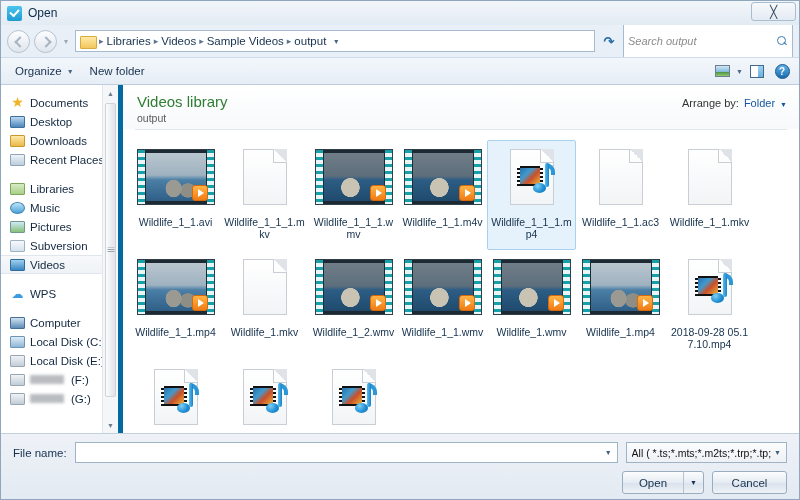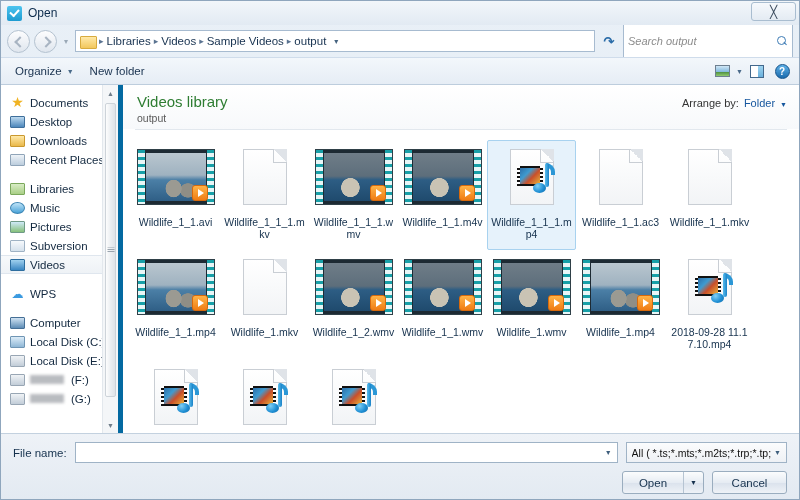--- a/index.html
+++ b/index.html
@@ -723,21 +723,21 @@
                   <span class="mpic"></span>
                   <span class="mr"></span>
                 </span>
               <span class="note">
                   <span class="flag"></span>
                   <span class="stem"></span>
                   <span class="head"></span>
                 </span>
             </div>
           </div>
-          <div class="fname">2018-09-28 11.17.10.mp4</div>
+          <div class="fname">2018-09-28 05.17.10.mp4</div>
         </div>
 
         <div class="tile">
           <div class="thumb">
             <div class="docico mediaico">
               <span class="mini">
                   <span class="ml"></span>
                   <span class="mpic"></span>
                   <span class="mr"></span>
                 </span>

